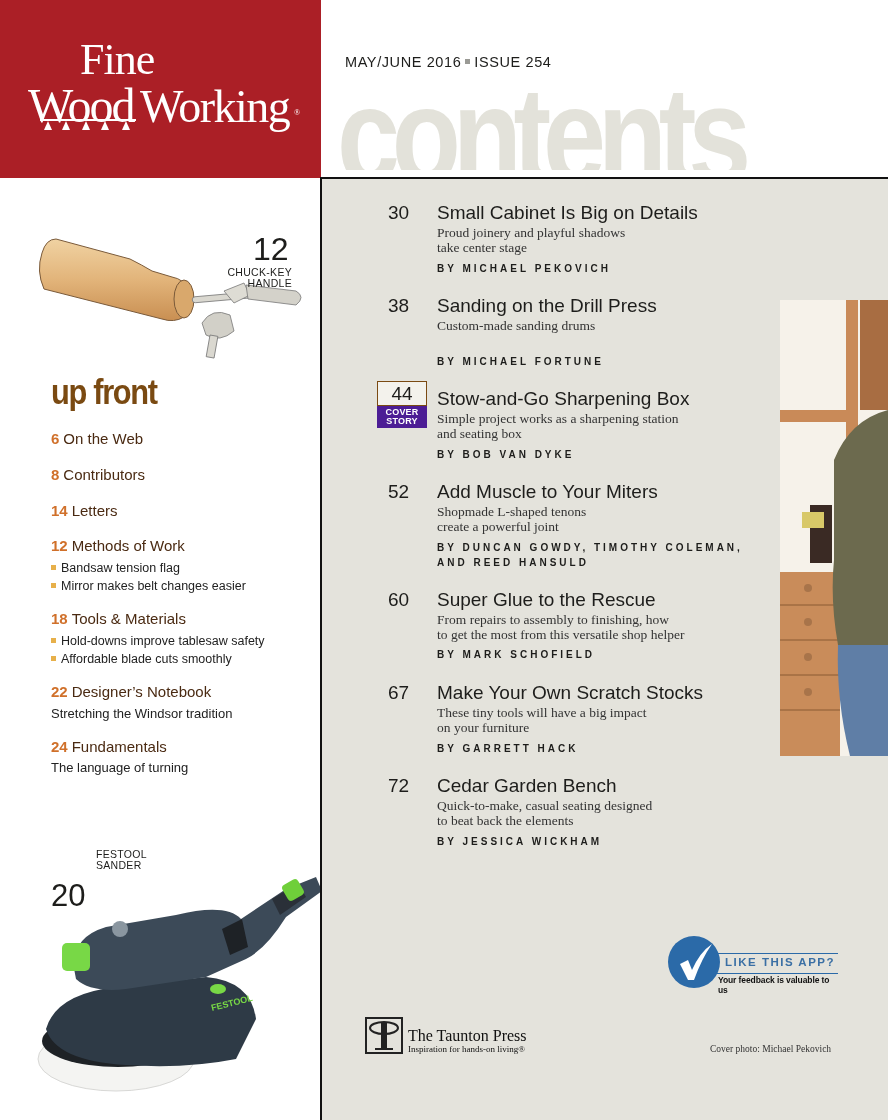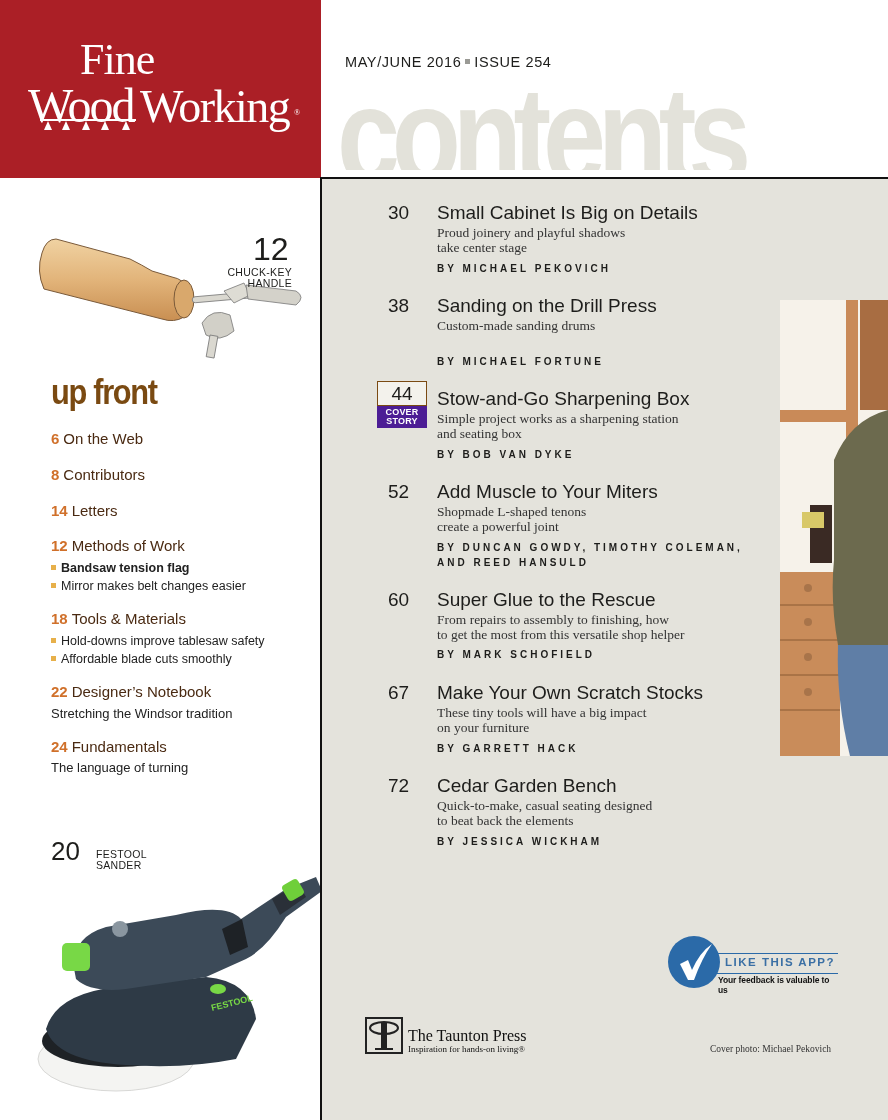--- a/index.html
+++ b/index.html
@@ -112,34 +112,34 @@
     <div>CHUCK-KEY</div>
     <div>HANDLE</div>
   </div>
 
   <div class="up-front">up front</div>
 
   <div class="dept" style="top:251px;"><span class="pg">6</span><span>On the Web</span></div>
   <div class="dept" style="top:287px;"><span class="pg">8</span><span>Contributors</span></div>
   <div class="dept" style="top:323px;"><span class="pg">14</span><span>Letters</span></div>
   <div class="dept" style="top:358px;"><span class="pg">12</span><span>Methods of Work</span></div>
-  <div class="sub" style="top:381px;font-weight:bold;"><span class="bullet"></span><span>Bandsaw tension flag</span></div>
+  <div class="sub" style="top:381px;"><span class="bullet"></span><span>Bandsaw tension flag</span></div>
   <div class="sub" style="top:399px;"><span class="bullet"></span><span>Mirror makes belt changes easier</span></div>
 
   <div class="dept" style="top:431px;"><span class="pg">18</span><span>Tools &amp; Materials</span></div>
   <div class="sub" style="top:454px;"><span class="bullet"></span><span>Hold-downs improve tablesaw safety</span></div>
   <div class="sub" style="top:472px;"><span class="bullet"></span><span>Affordable blade cuts smoothly</span></div>
 
   <div class="dept" style="top:504px;"><span class="pg">22</span><span>Designer’s Notebook</span></div>
   <div class="sub" style="top:527px; font-size:13px;">Stretching the Windsor tradition</div>
 
   <div class="dept" style="top:559px;"><span class="pg">24</span><span>Fundamentals</span></div>
   <div class="sub" style="top:581px; font-size:13px;">The language of turning</div>
 
-  <div class="feature-num" style="left:51px; top:659px; font-size:26px;">20</div>
+  <div class="feature-num" style="left:51px; top:701px; font-size:31px;">20</div>
   <div class="feature-lbl" style="left:96px; top:670px;">
     <div>FESTOOL</div>
     <div>SANDER</div>
   </div>
 
   <svg class="sander-art" viewBox="0 0 290 230">
     <ellipse cx="80" cy="190" rx="78" ry="32" fill="#f4f4f2" stroke="#d8d8d6"></ellipse>
     <ellipse cx="82" cy="172" rx="76" ry="26" fill="#1e2226"></ellipse>
     <path d="M10,160 Q20,125 80,118 L170,108 Q215,112 220,150 L200,190 Q150,200 90,196 Q20,192 10,160 Z" fill="#2e3a46"></path>
     <path d="M40,110 Q30,70 70,58 L140,46 Q190,34 205,50 L250,20 L280,8 L286,22 L250,48 Q230,80 210,90 L170,108 L90,120 Q55,124 40,110 Z" fill="#3c4a58"></path>

